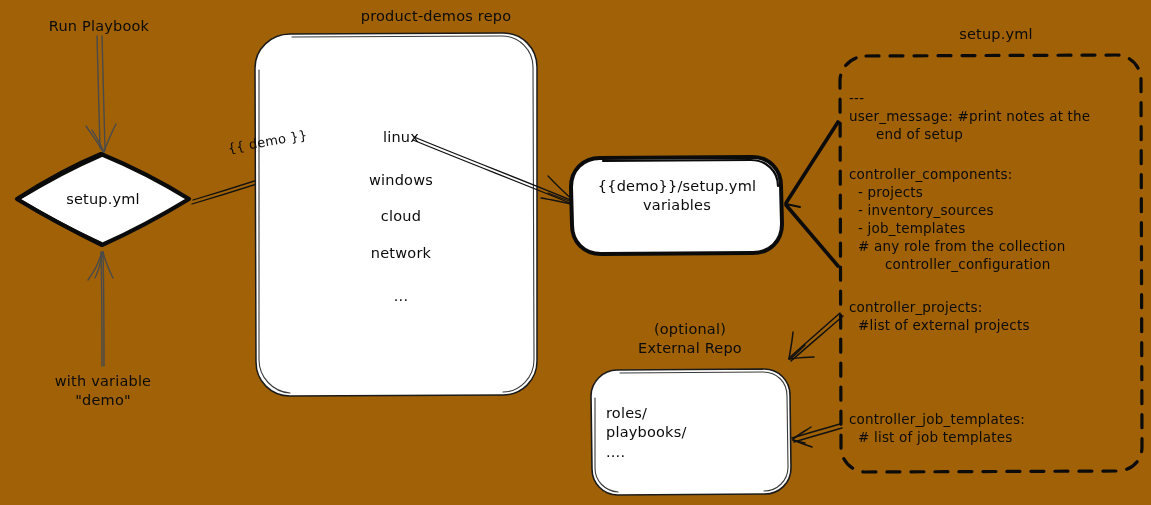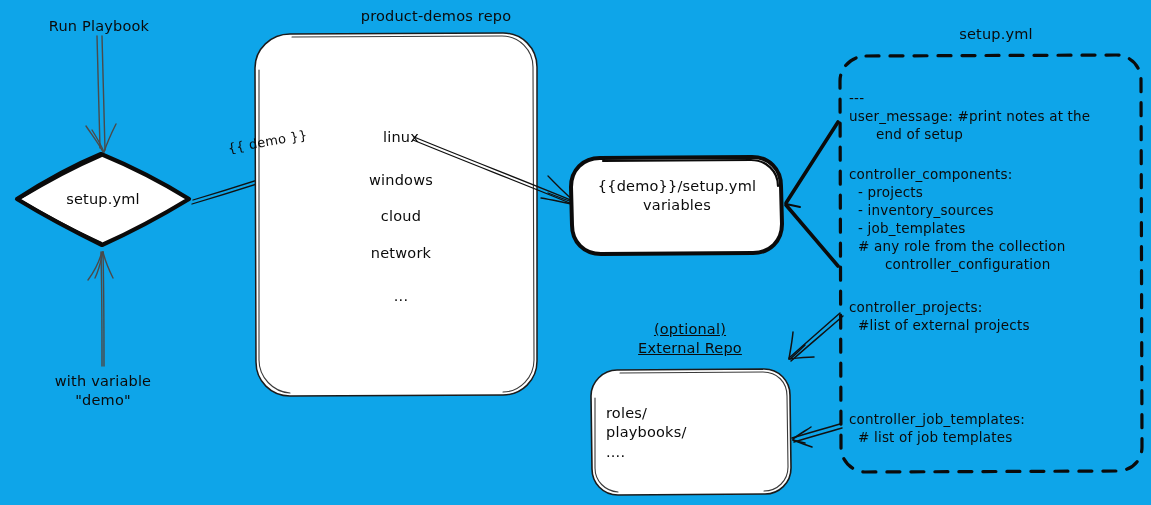--- a/index.html
+++ b/index.html
@@ -5,21 +5,21 @@
 <style>
   html, body {
     margin: 0;
     padding: 0;
     background: #ffffff;
   }
   #canvas {
     position: relative;
     width: 1151px;
     height: 505px;
-    background: #0ea5e9;
+    background: #a16207;
     overflow: hidden;
     font-family: "DejaVu Sans", sans-serif;
   }
   #canvas svg.layer {
     position: absolute;
     top: 0;
     left: 0;
     width: 1151px;
     height: 505px;
     pointer-events: none;
@@ -163,21 +163,21 @@
 
   <div class="lbl md center" style="left:401px; top:128px;">linux</div>
   <div class="lbl md center" style="left:401px; top:171px;">windows</div>
   <div class="lbl md center" style="left:401px; top:207px;">cloud</div>
   <div class="lbl md center" style="left:401px; top:244px;">network</div>
   <div class="lbl md center" style="left:401px; top:287px;">...</div>
 
   <div class="lbl md center" style="left:677px; top:177px; text-align:center;">{{demo}}/setup.yml
 variables</div>
 
-  <div class="lbl md center" style="left:690px; top:320px;text-decoration:underline;">(optional)
+  <div class="lbl md center" style="left:690px; top:320px;">(optional)
 External Repo</div>
 
   <div class="lbl md" style="left:606px; top:404px;">roles/</div>
   <div class="lbl md" style="left:606px; top:423px;">playbooks/</div>
   <div class="lbl md" style="left:606px; top:443px;">....</div>
 
   <div class="lbl md center" style="left:996px; top:25px;">setup.yml</div>
 
   <div class="lbl code" style="left:849px; top:90px;">---</div>
 

